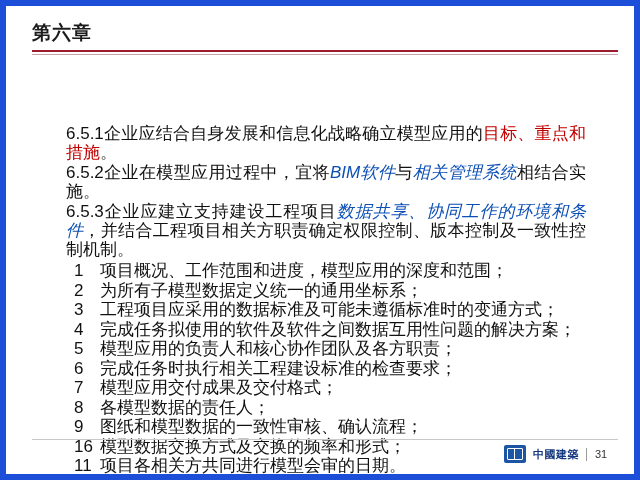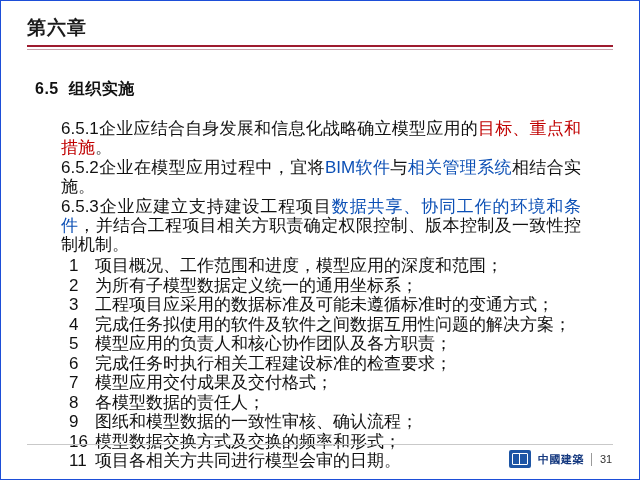--- a/index.html
+++ b/index.html
@@ -13,21 +13,21 @@
     font-family: "Liberation Sans", sans-serif;
     color: #1a1a1a;
     overflow: hidden;
   }
   .slide {
     position: relative;
     width: 640px;
     height: 480px;
     box-sizing: border-box;
     background: #ffffff;
-    border: 1px solid #1d4ed8;
+    border: 6px solid #1d4ed8;
   }
   
   .chapter-header {
     position: absolute;
     left: 26px;
     top: 14px;
     width: 586px;
     height: 34px;
   }
   .chapter-title {
@@ -83,20 +83,21 @@
   }
   .para .label {
     display: inline-block;
     min-width: 34px;
   }
   .hl-red {
     color: #c00000;
   }
   .hl-blue {
     color: #0b4fb5;
+    font-style: italic;
   }
   
   .num-list {
     margin: 2px 0 0 0;
     padding: 0;
     list-style: none;
   }
   .num-list li {
     display: flex;
     align-items: flex-start;
@@ -181,23 +182,20 @@
 <body>
 
 <div class="slide">
 
   <div class="chapter-header">
     <div class="chapter-title">第六章</div>
     <div class="chapter-rule"></div>
     <div class="chapter-rule-thin"></div>
   </div>
 
-  <div class="section-title">
-    <span class="num">6.5</span><span>组织实施</span>
-  </div>
 
   <div class="body-block">
     <div id="paragraphs">
         <div class="para"><span class="label">6.5.1</span><span>企业应结合自身发展和信息化战略确立模型应用的</span><span class="hl-red">目标、重点和措施</span><span>。</span></div>
         <div class="para"><span class="label">6.5.2</span><span>企业在模型应用过程中，宜将</span><span class="hl-blue">BIM软件</span><span>与</span><span class="hl-blue">相关管理系统</span><span>相结合实施。</span></div>
         <div class="para"><span class="label">6.5.3</span><span>企业应建立支持建设工程项目</span><span class="hl-blue">数据共享、协同工作的环境和条件</span><span>，并结合工程项目相关方职责确定权限控制、版本控制及一致性控制机制。</span></div>
       </div>
     <ul class="num-list" id="numlist">
         <li>
           <span class="idx">1</span>

